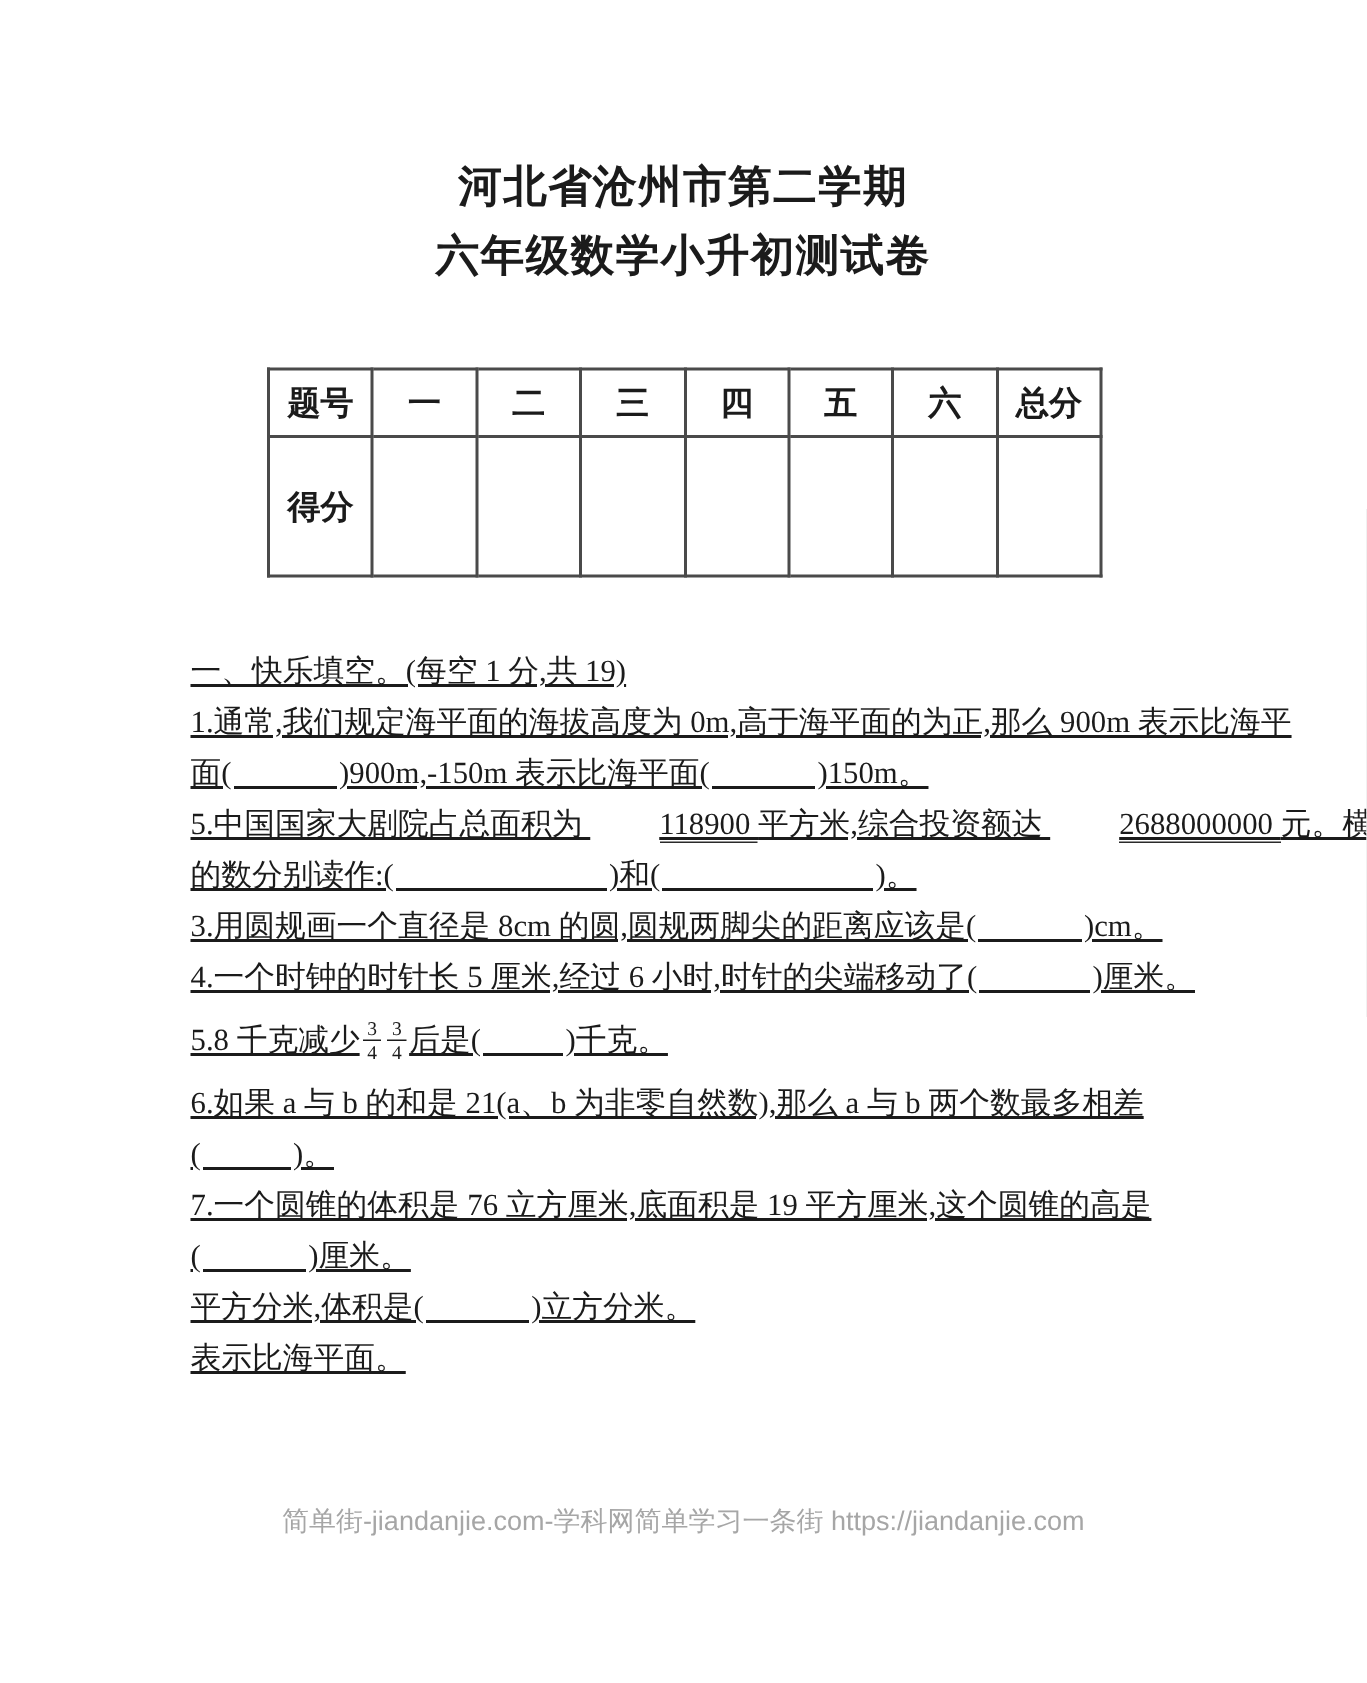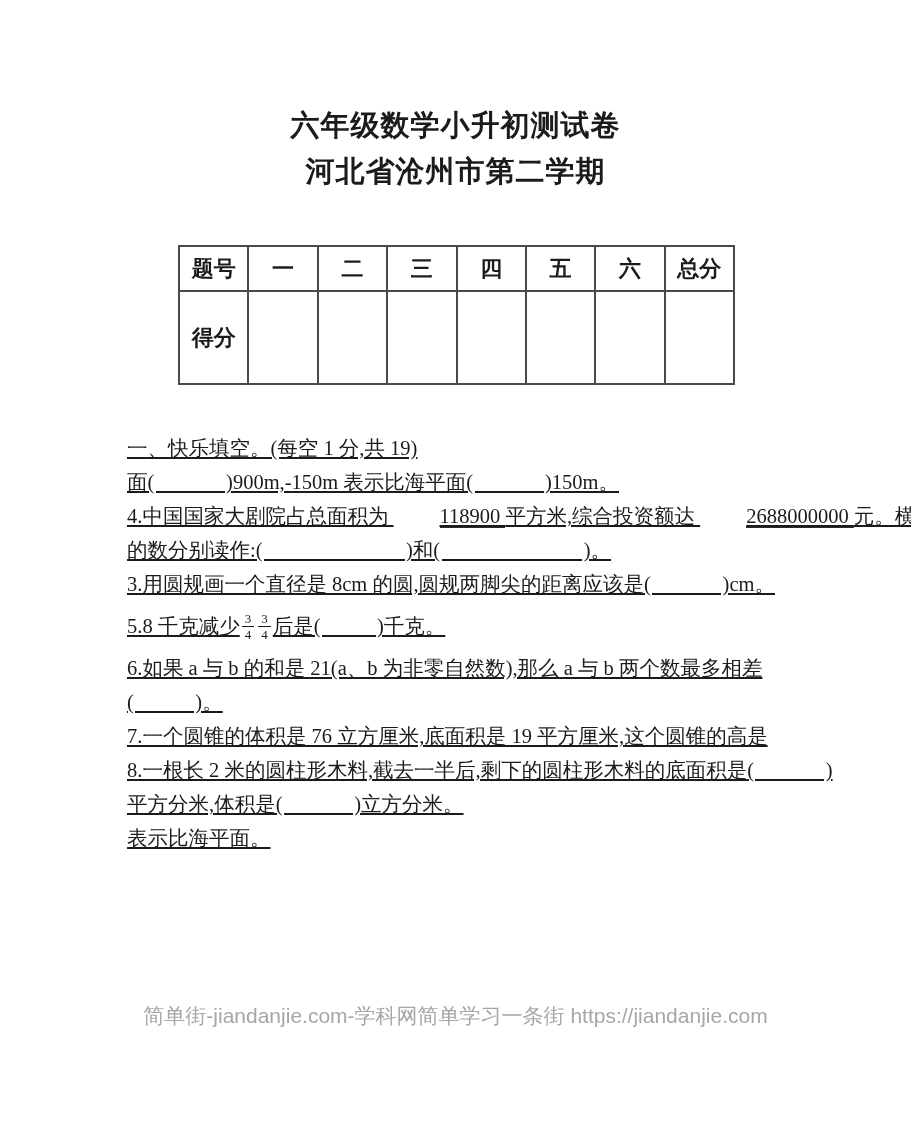--- a/index.html
+++ b/index.html
@@ -40,31 +40,31 @@
     display:inline-block; vertical-align:middle;
     text-align:center; line-height:1; font-size:13px;
     margin:0 2px; position:relative; top:-2px;
   }
   .frac .num { display:block; border-bottom:1px solid #1b1b1b; padding:0 3px 1px; }
   .frac .den { display:block; padding-top:1px; }
   .footer {
     position:absolute; top:1002px; left:0; width:100%;
     text-align:center;
     font-family:"Liberation Sans","DejaVu Sans",sans-serif;
-    font-size:21px; color:#a6a6a6;
+    font-size:18px; color:#a6a6a6;
   }
 </style>
 </head>
 <body>
 
 <div class="page">
 
   <div class="header">
+    <div class="title-line">河北省沧州市第二学期</div>
     <div class="title-line">六年级数学小升初测试卷</div>
-    <div class="title-line">河北省沧州市第二学期</div>
   </div>
 
   <table class="exam-table">
     <tbody>
         <tr class="head-row">
       <td>题号</td>
       <td>一</td>
       <td>二</td>
       <td>三</td>
       <td>四</td>
@@ -81,36 +81,38 @@
       <td></td>
       <td></td>
       <td></td>
     </tr>
   </tbody>
     </table>
 
   <div class="questions">
     <div class="qline">一、快乐填空。(每空 1 分,共 19)</div>
 
+    <div class="qline">1.通常,我们规定海平面的海拔高度为 0m,高于海平面的为正,那么 900m 表示比海平</div>
     <div class="qline">面(              )900m,-150m 表示比海平面(              )150m。</div>
 
-    <div class="qline"><span>4.中国国家大剧院占总面积为 </span><span class="u">118900 </span><span>平方米,综合投资额达 </span><span class="u">2688000000 </span><span>元。横线上</span></div>
+    <div class="qline"><span>5.中国国家大剧院占总面积为 </span><span class="u">118900 </span><span>平方米,综合投资额达 </span><span class="u">2688000000 </span><span>元。横线上</span></div>
     <div class="qline">的数分别读作:(                            )和(                            )。</div>
 
     <div class="qline">3.用圆规画一个直径是 8cm 的圆,圆规两脚尖的距离应该是(              )cm。</div>
 
+    <div class="qline">4.一个时钟的时针长 5 厘米,经过 6 小时,时针的尖端移动了(               )厘米。</div>
 
     <div class="qline tall"><span>5.8 千克减少</span><span class="frac"><span class="num">3</span><span class="den">4</span></span><span class="frac"><span class="num">3</span><span class="den">4</span></span><span>后是(           )千克。</span></div>
 
     <div class="qline">6.如果 a 与 b 的和是 21(a、b 为非零自然数),那么 a 与 b 两个数最多相差</div>
     <div class="qline">(            )。</div>
 
     <div class="qline">7.一个圆锥的体积是 76 立方厘米,底面积是 19 平方厘米,这个圆锥的高是</div>
+    <div class="qline">(              )厘米。</div>
 
-    <div class="qline">8.一根长 2 米的圆柱形木料,截去一半后,剩下的圆柱形木料的底面积是(              )</div>
     <div class="qline">平方分米,体积是(              )立方分米。</div>
 
     <div class="qline">表示比海平面。</div>
   </div>
 
   <div class="footer">简单街-jiandanjie.com-学科网简单学习一条街 https://jiandanjie.com</div>
 
 </div>
 
 </body></html>

